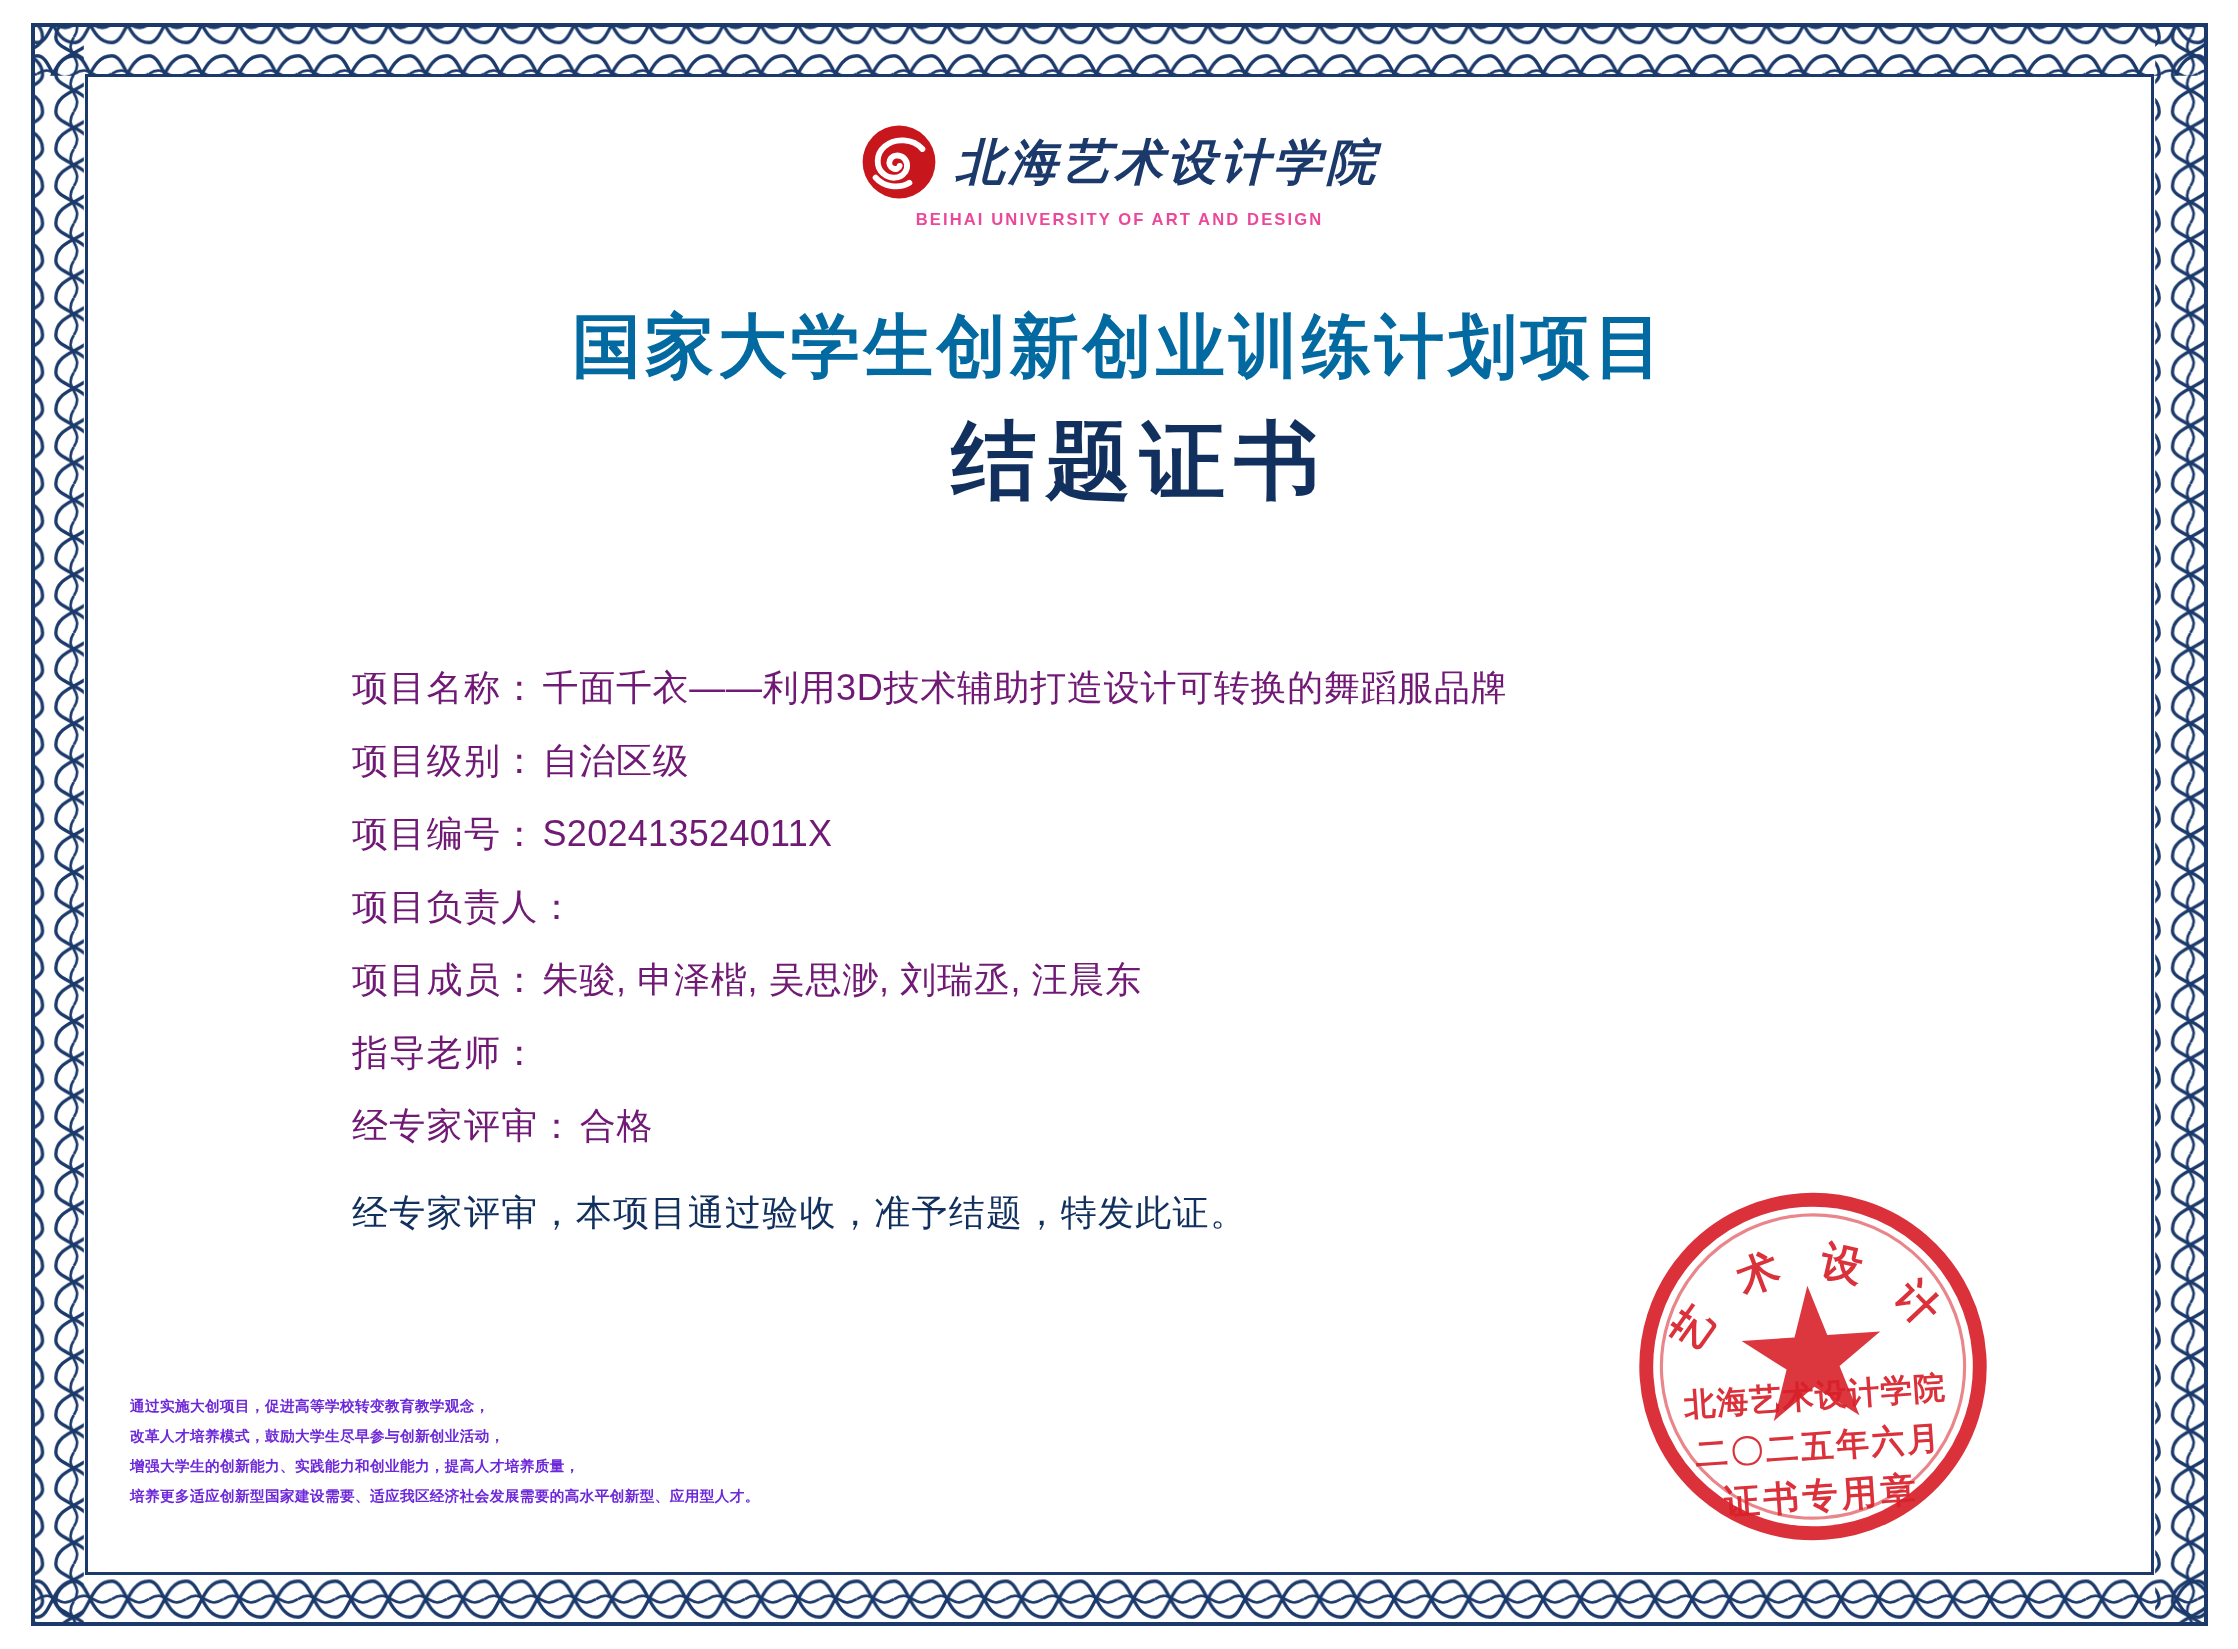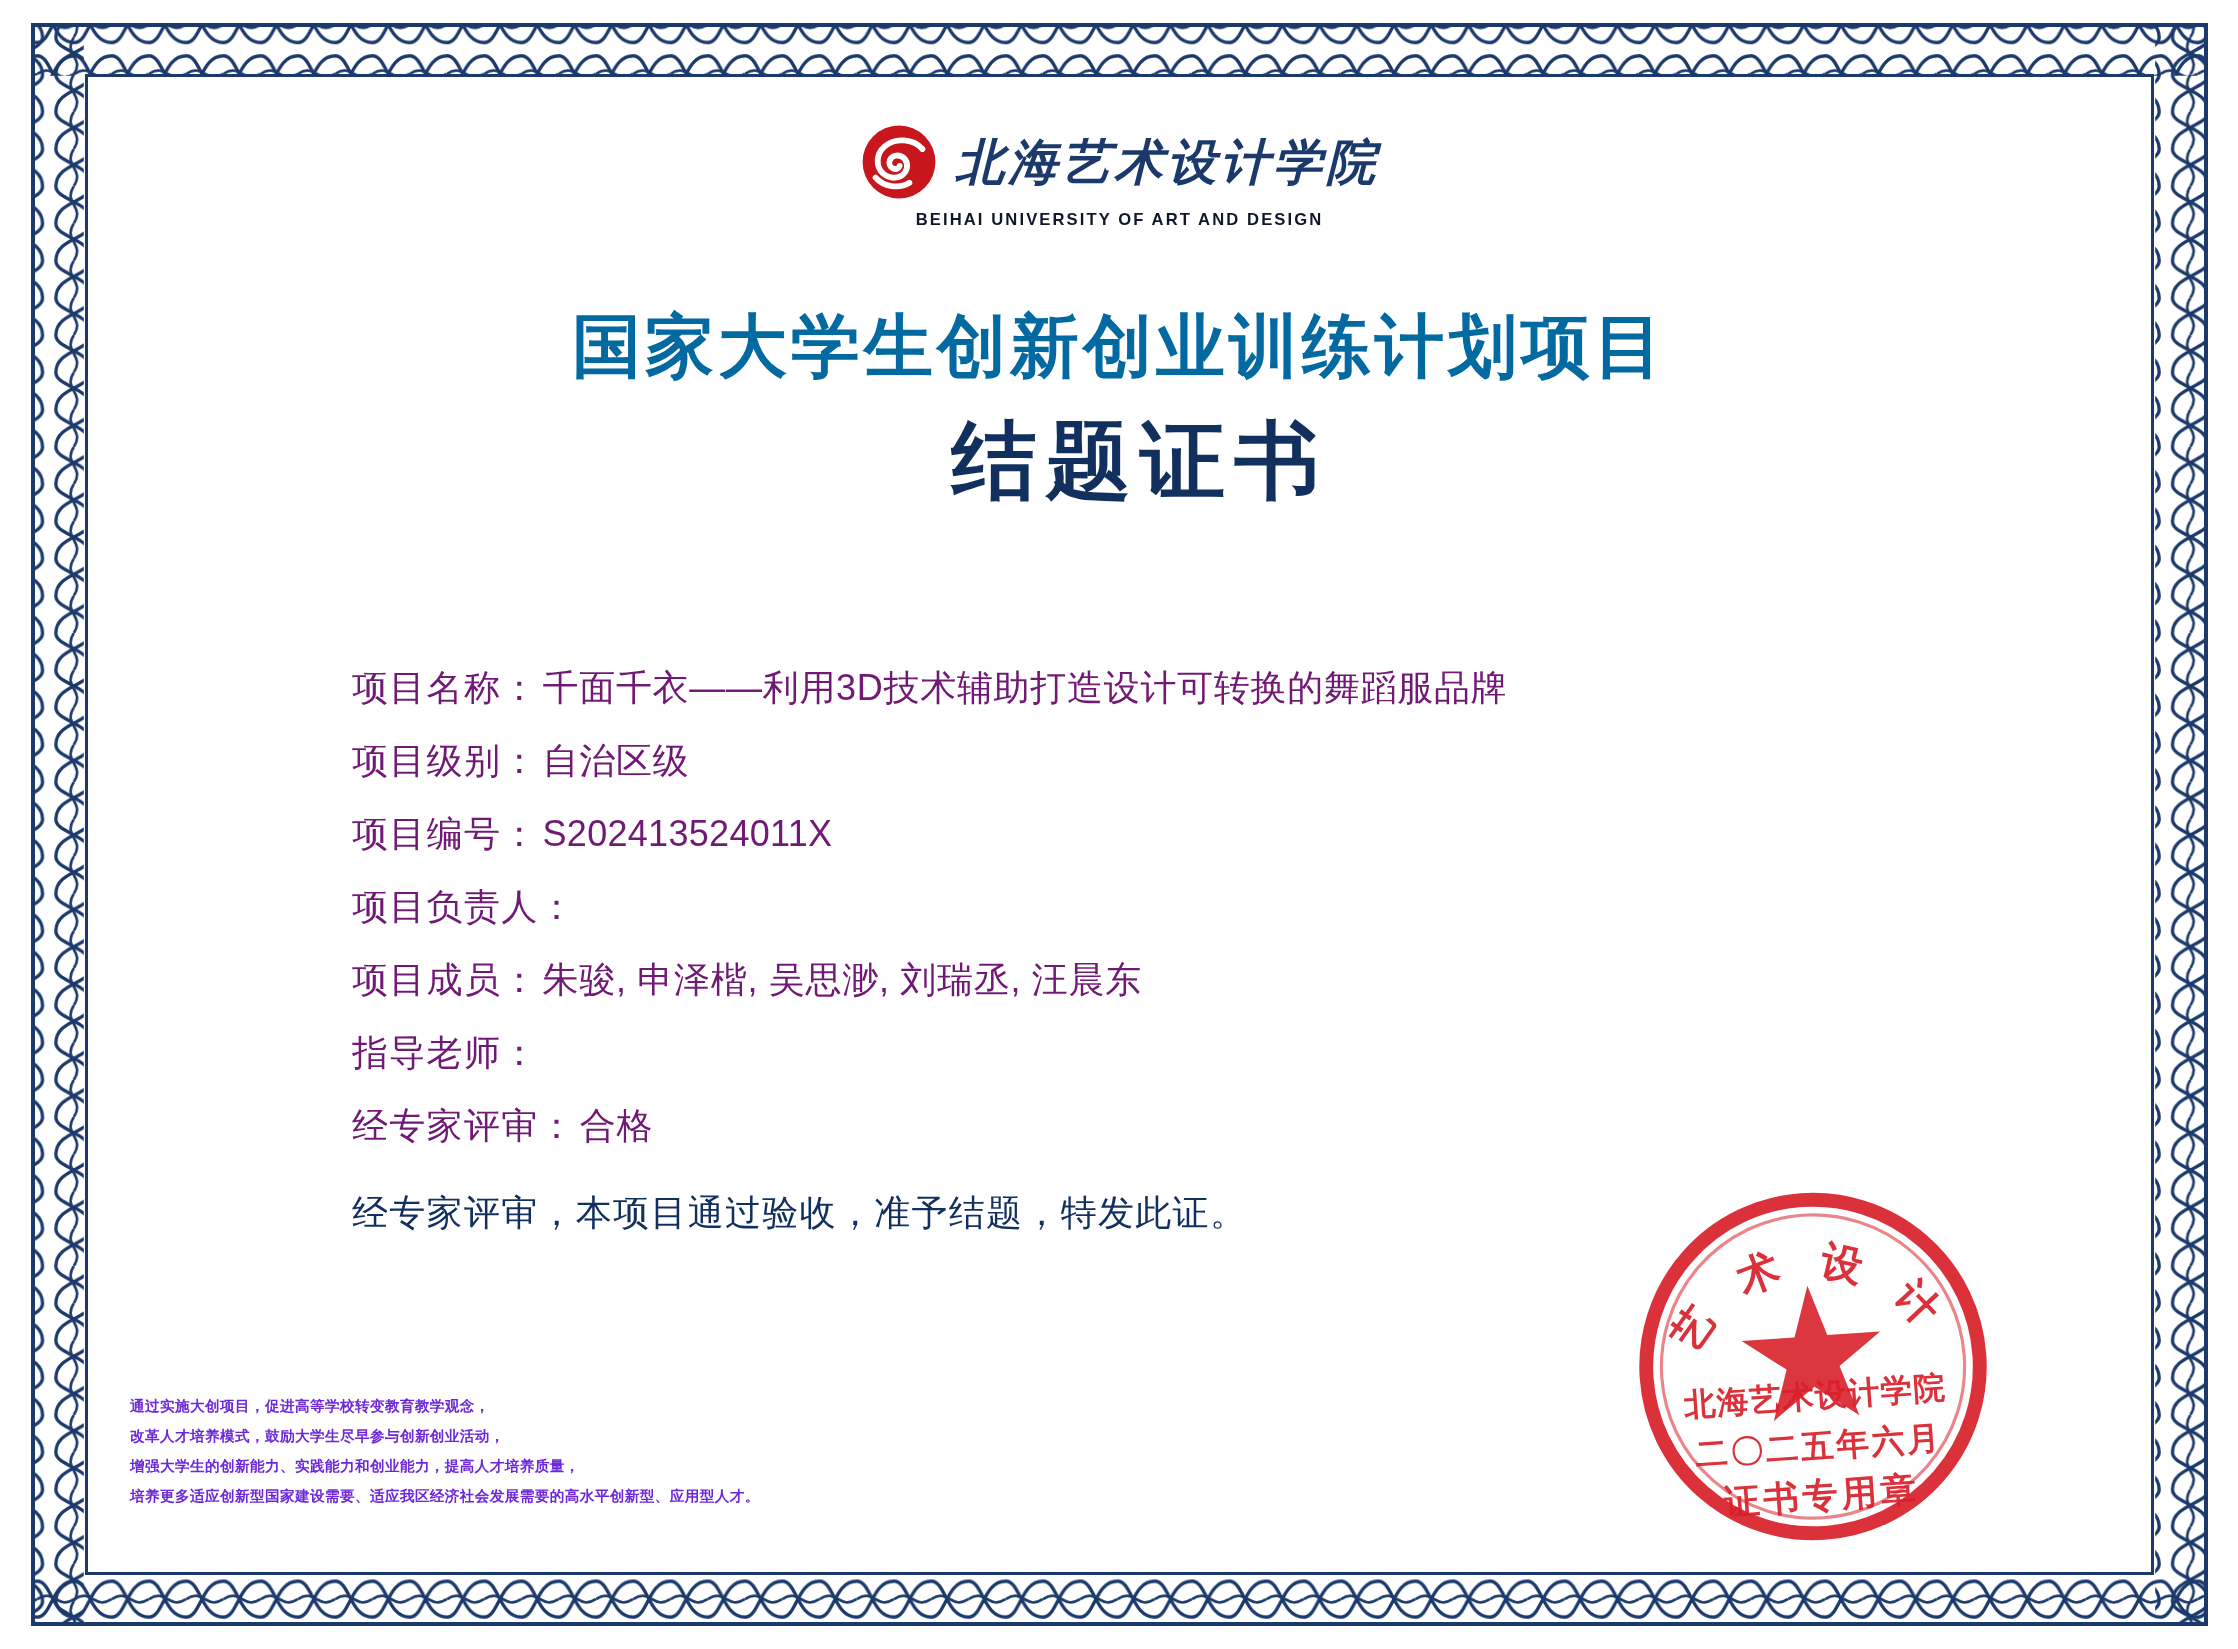--- a/index.html
+++ b/index.html
@@ -78,21 +78,21 @@
     font-weight: 700;
     letter-spacing: 4px;
     color: #1b3a6b;
     line-height: 1;
     white-space: nowrap;
   }
   .logo-en {
     margin-top: 9.3px;
     font-size: 16.6px;
     letter-spacing: 2.1px;
-    color: #0f172a;
+    color: #ec4899;
     font-weight: 700;
     white-space: nowrap;
   }
 
   
   .title-main {
     position: absolute;
     left: 0;
     right: 0;
     top: 301px;

